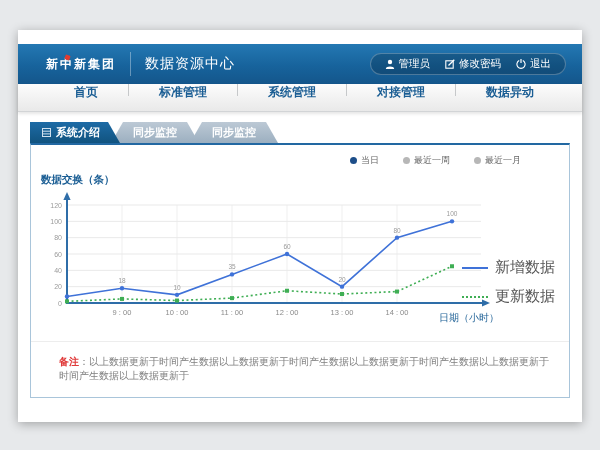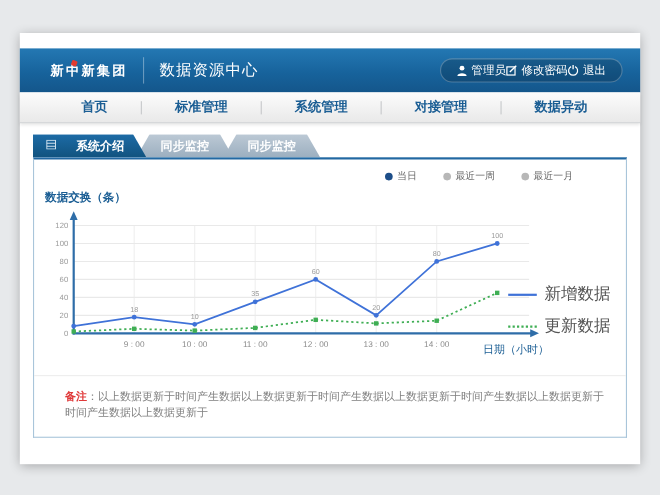--- a/index.html
+++ b/index.html
@@ -18,38 +18,38 @@
     background:linear-gradient(180deg,#2478b3 0%,#17639c 55%,#14568b 100%);
     display:flex;align-items:center;color:#fff;
   }
   .logo{margin-left:28px;line-height:1.05;text-align:center;position:relative;}
   .logo .brand{font-size:15px;font-weight:bold;font-style:italic;letter-spacing:.5px;display:block;}
   .logo .spark{position:absolute;left:19px;top:-3px;width:5px;height:5px;background:#e23b30;border-radius:1px;transform:rotate(20deg);}
   .logo .company{font-size:12px;font-weight:bold;letter-spacing:2px;display:block;}
   .topbar .vsep{width:1px;height:24px;background:rgba(255,255,255,.35);margin:0 14px;}
   .app-title{font-size:14px;letter-spacing:1px;}
   .user-pill{
-    margin-left:auto;margin-right:16px;display:flex;align-items:center;
+    margin-left:auto;margin-right:16px;display:flex;align-items:center;gap:15px;
     background:rgba(0,0,0,.18);border:1px solid rgba(255,255,255,.25);
     border-radius:13px;padding:3px 14px;font-size:10.5px;
   }
   .pill-item{display:flex;align-items:center;gap:4px;cursor:pointer;white-space:nowrap;}
   .pill-item svg{display:block;}
   
   .nav{
     height:27px;background:linear-gradient(180deg,#fcfcfc,#e9e9e9);
     border-bottom:1px solid #d2d4d6;box-shadow:0 2px 3px rgba(0,0,0,.10);
-    display:flex;align-items:center;padding-left:26px;position:relative;z-index:2;
+    display:flex;padding-left:26px;position:relative;z-index:2;
   }
   .nav-item{padding:0 30px;font-size:12px;font-weight:bold;color:#1b5e94;cursor:pointer;}
   .nav-sep{width:1px;height:12px;background:#c6c8ca;}
   
   .tabs{display:flex;margin:10px 0 0 12px;height:21px;position:relative;z-index:1;}
   .tab{
-    height:21px;display:flex;align-items:center;gap:18px;
+    height:21px;display:flex;align-items:center;gap:5px;
     font-size:11px;font-weight:bold;color:#fff;cursor:pointer;
   }
   .tab.active{
     background:linear-gradient(180deg,#1d6ba6,#11537f);
     padding:0 20px 0 12px;z-index:3;
     clip-path:polygon(0 0,calc(100% - 12px) 0,100% 100%,0 100%);
   }
   .tab.inactive{
     background:linear-gradient(180deg,#bcc9d5,#9cafc0);
     padding:0 22px;margin-left:-9px;

